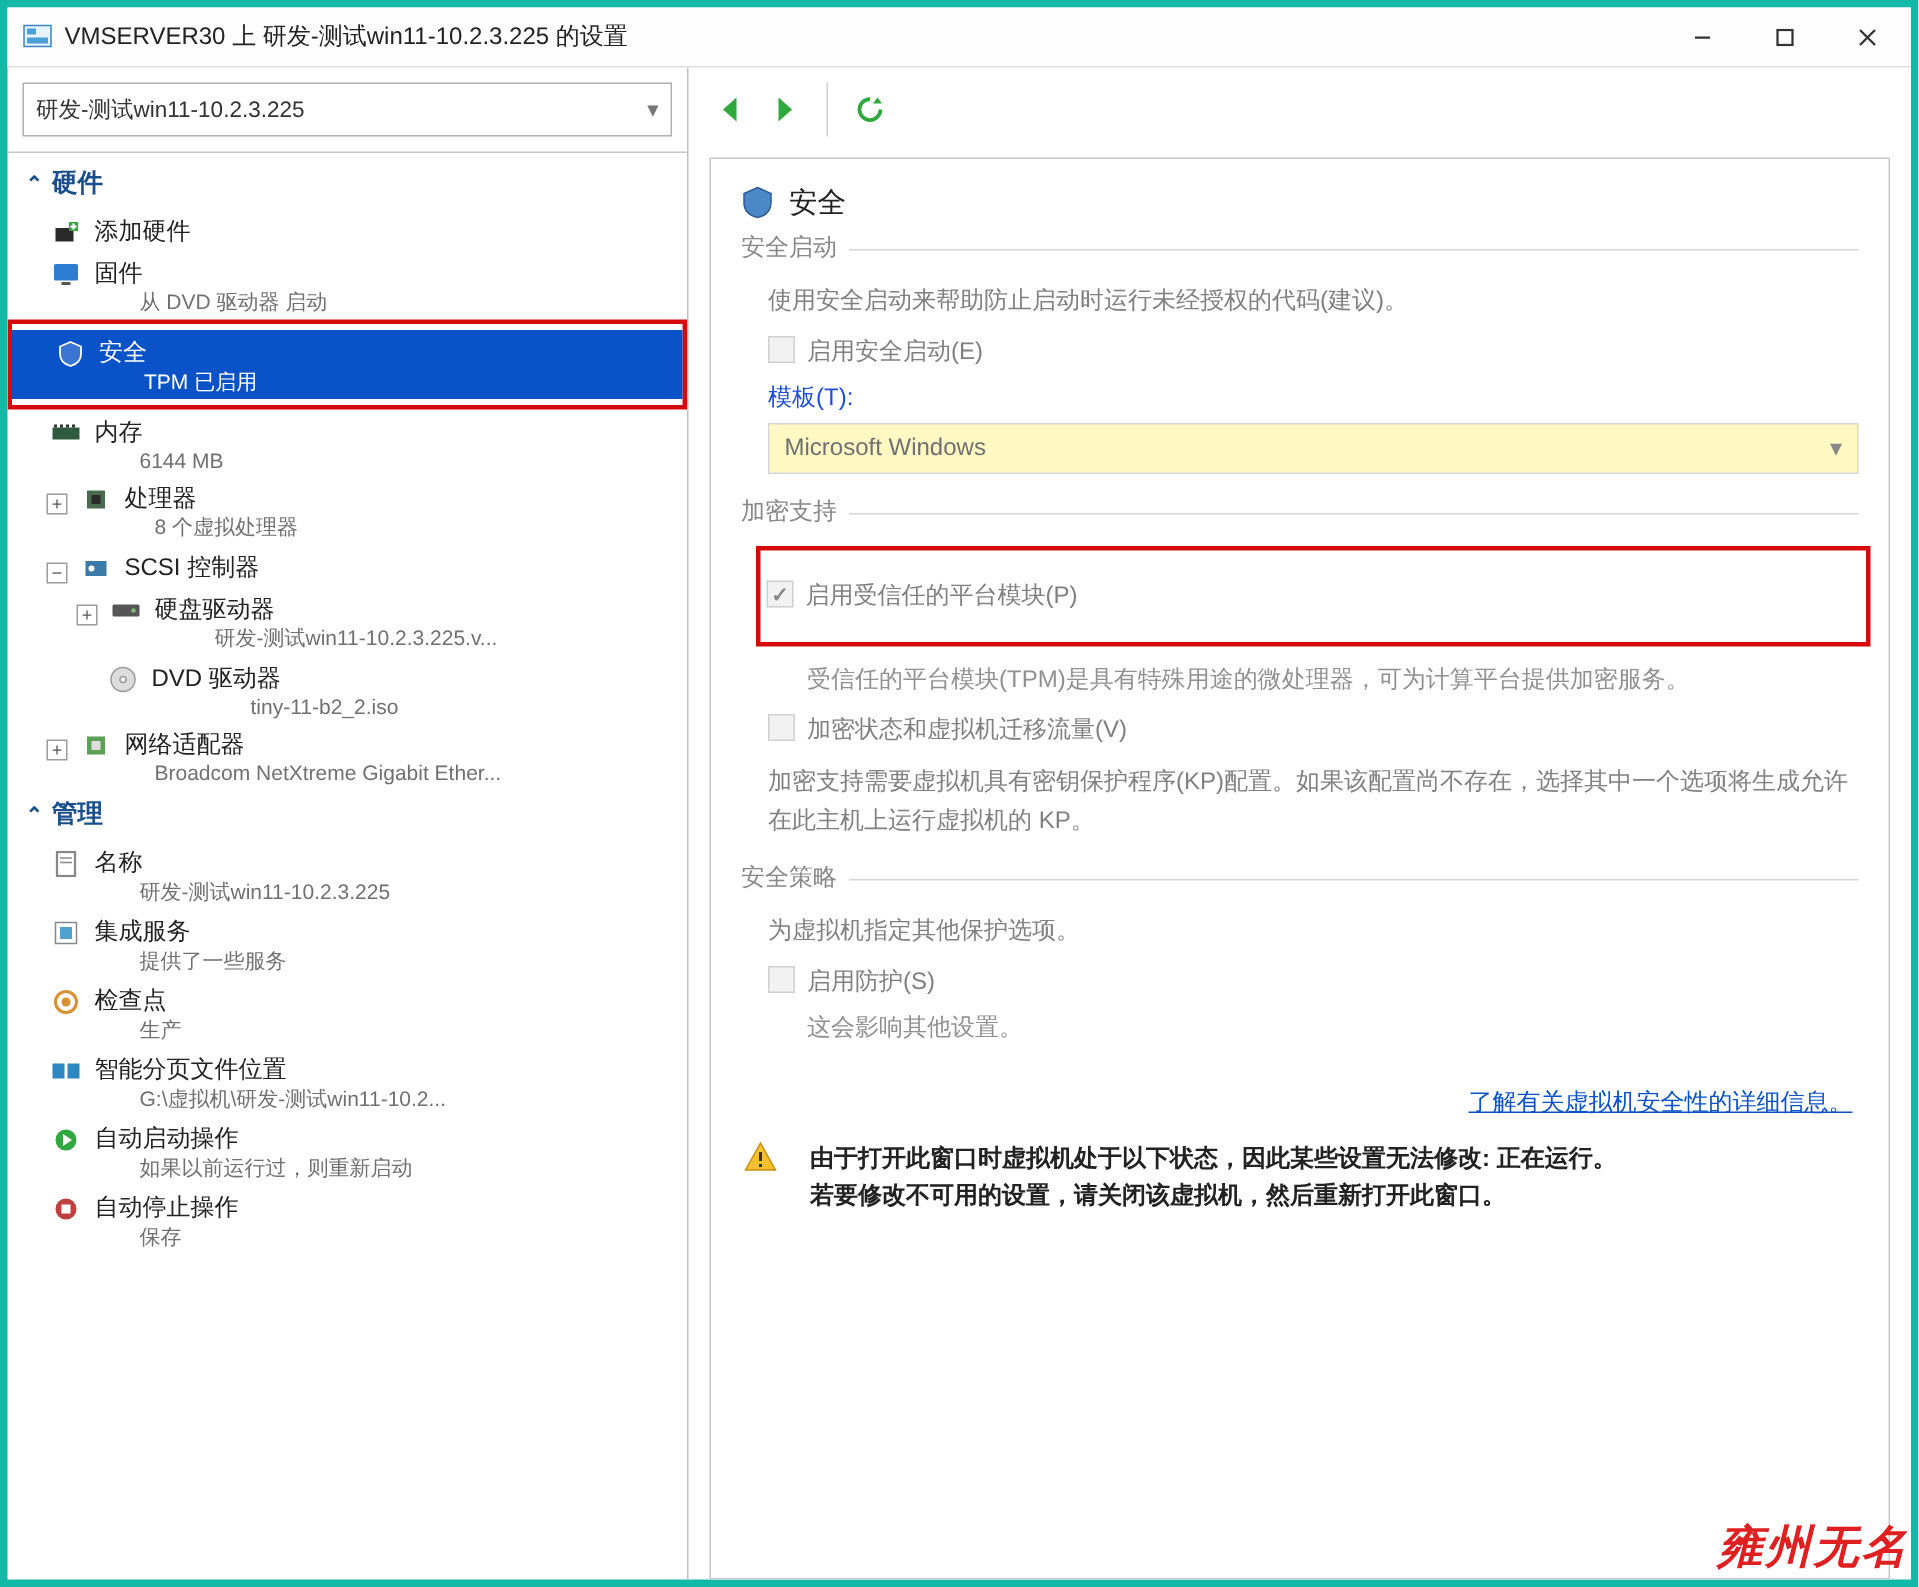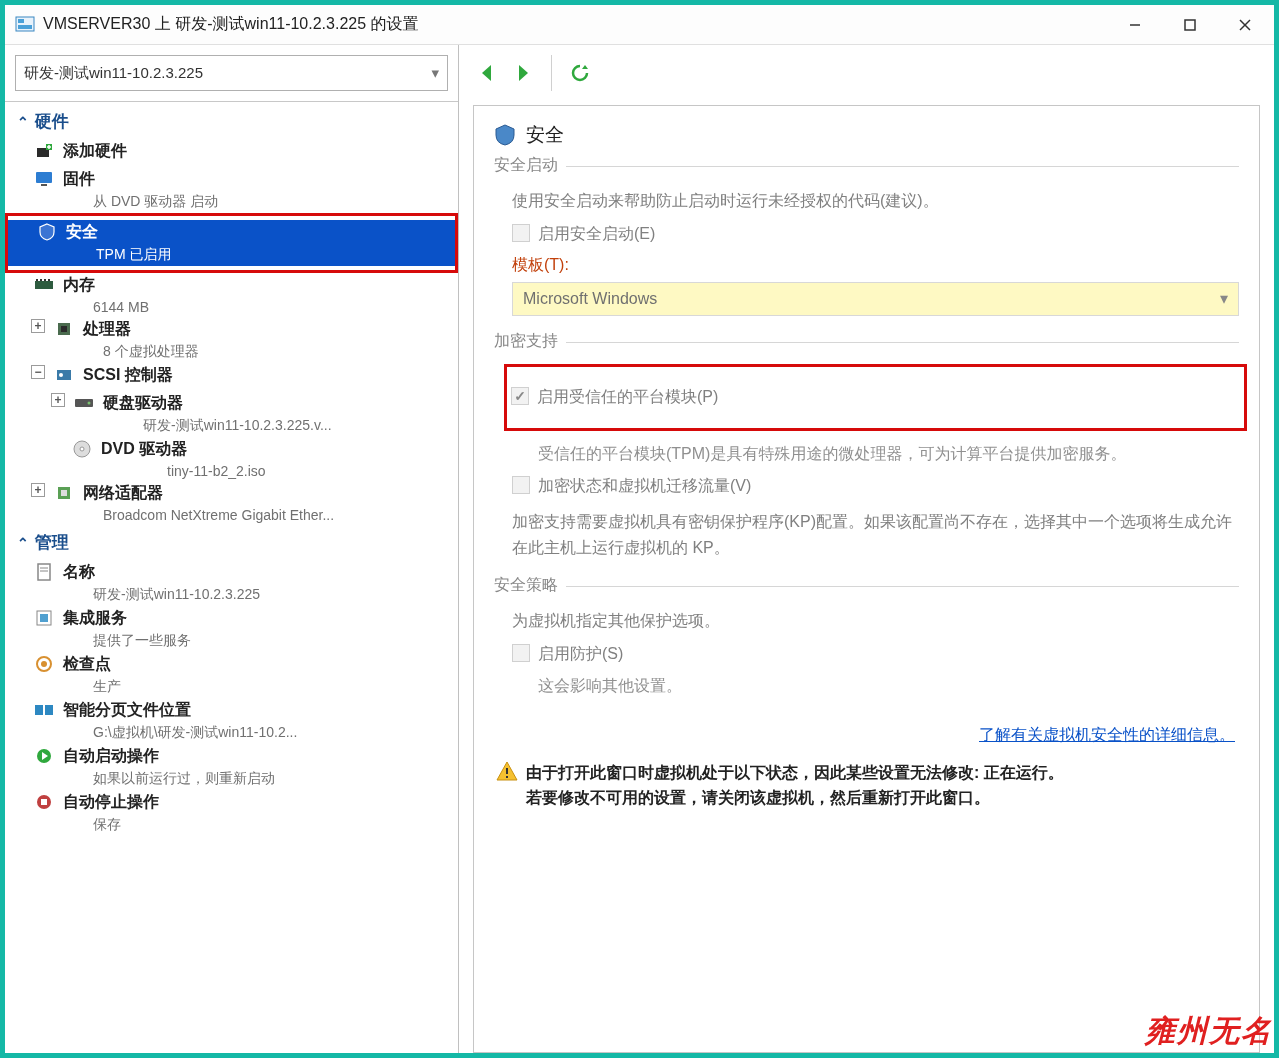--- a/index.html
+++ b/index.html
@@ -48,21 +48,21 @@
   color: #1a4e8c;
   font-size: 17px;
   font-weight: 600;
   gap: 6px;
   cursor: pointer;
 }
 .section-hdr .arrow { font-size: 14px; }
 .tree-item { padding: 2px 4px 2px 28px; cursor: pointer; }
 .tree-item.level2 { padding-left: 48px; }
 .tree-item.expander { padding-left: 26px; }
-.tree-row { display: flex; align-items: flex-start; gap: 8px; min-height: 24px; font-weight: bold; }
+.tree-row { display: flex; align-items: flex-end; gap: 8px; min-height: 24px; }
 .tree-row .exp { width: 14px; text-align: center; color: #555; font-size: 12px; border: 1px solid #9b9b9b; line-height: 1; padding: 0 1px; background: #fff; }
 .tree-row .icon { width: 22px; height: 20px; display: flex; align-items: center; justify-content: center; }
 .item-label { font-size: 16px; color: #222; }
 .item-sub { font-size: 14px; color: #707070; padding-left: 60px; }
 .tree-item.level2 .item-sub { padding-left: 80px; }
 .tree-item.selected { background: #0a52c8; color: #fff; }
 .tree-item.selected .item-label, .tree-item.selected .item-sub { color: #fff; }
 .highlight-box { border: 3px solid #d60a0a; padding: 4px 0; }
 .content { flex: 1; display: flex; flex-direction: column; }
 .content-toolbar { height: 56px; display: flex; align-items: center; gap: 8px; padding: 0 14px; }
@@ -72,27 +72,27 @@
 .panel-title { display: flex; align-items: center; gap: 10px; font-size: 19px; color: #222; margin-bottom: 18px; }
 .group { margin-bottom: 26px; border-top: 1px solid #d6d6d6; padding-top: 0; }
 .group-title { color: #888; font-size: 16px; background: #fff; position: relative; top: -12px; display: inline-block; padding-right: 8px; }
 .group-body { padding-left: 18px; color: #808080; font-size: 16px; }
 .group-body .desc { margin-bottom: 10px; line-height: 1.6; }
 .check-row { display: flex; align-items: flex-start; gap: 8px; margin: 8px 0; }
 .checkbox { width: 18px; height: 18px; border: 1px solid #b8b8b8; background: #fff; display: flex; align-items: center; justify-content: center; }
 .checkbox.disabled { background: #f2f2f2; border-color: #d0d0d0; }
 .checkbox.checked::after { content: "✓"; color: #888; font-size: 14px; font-weight: bold; }
 .sub-desc { margin-left: 26px; color: #909090; line-height: 1.6; margin-bottom: 10px; }
-.field-label { color: #c2410c; margin: 10px 0 6px 0; }
+.field-label { color: #1d4ed8; margin: 10px 0 6px 0; }
 .select-box { border: 1px solid #d8d8d8; background: #fef9c3; height: 34px; display: flex; align-items: center; padding: 0 10px; color: #707070; width: 100%; position: relative; }
 .select-box .chev { position: absolute; right: 10px; color: #888; }
 .highlight-red { border: 3px solid #d60a0a; padding: 12px 4px; margin: 0 -8px 10px -8px; }
 .link { color: #0a52c8; text-decoration: underline; cursor: pointer; font-size: 16px; }
 .link-row { text-align: right; margin: 16px 4px 8px 0; }
-.warning-row { display: flex; gap: 8px; padding: 6px 2px; font-size: 16px; color: #222; line-height: 1.6; }
+.warning-row { display: flex; gap: 22px; padding: 6px 2px; font-size: 16px; color: #222; line-height: 1.6; }
 .warning-row strong { font-weight: bold; }
 .watermark {
   position: absolute;
   right: 6px;
   bottom: 6px;
   font-family: "KaiTi","STKaiti",serif;
   font-size: 30px;
   color: #e02020;
   font-weight: bold;
   letter-spacing: 2px;

